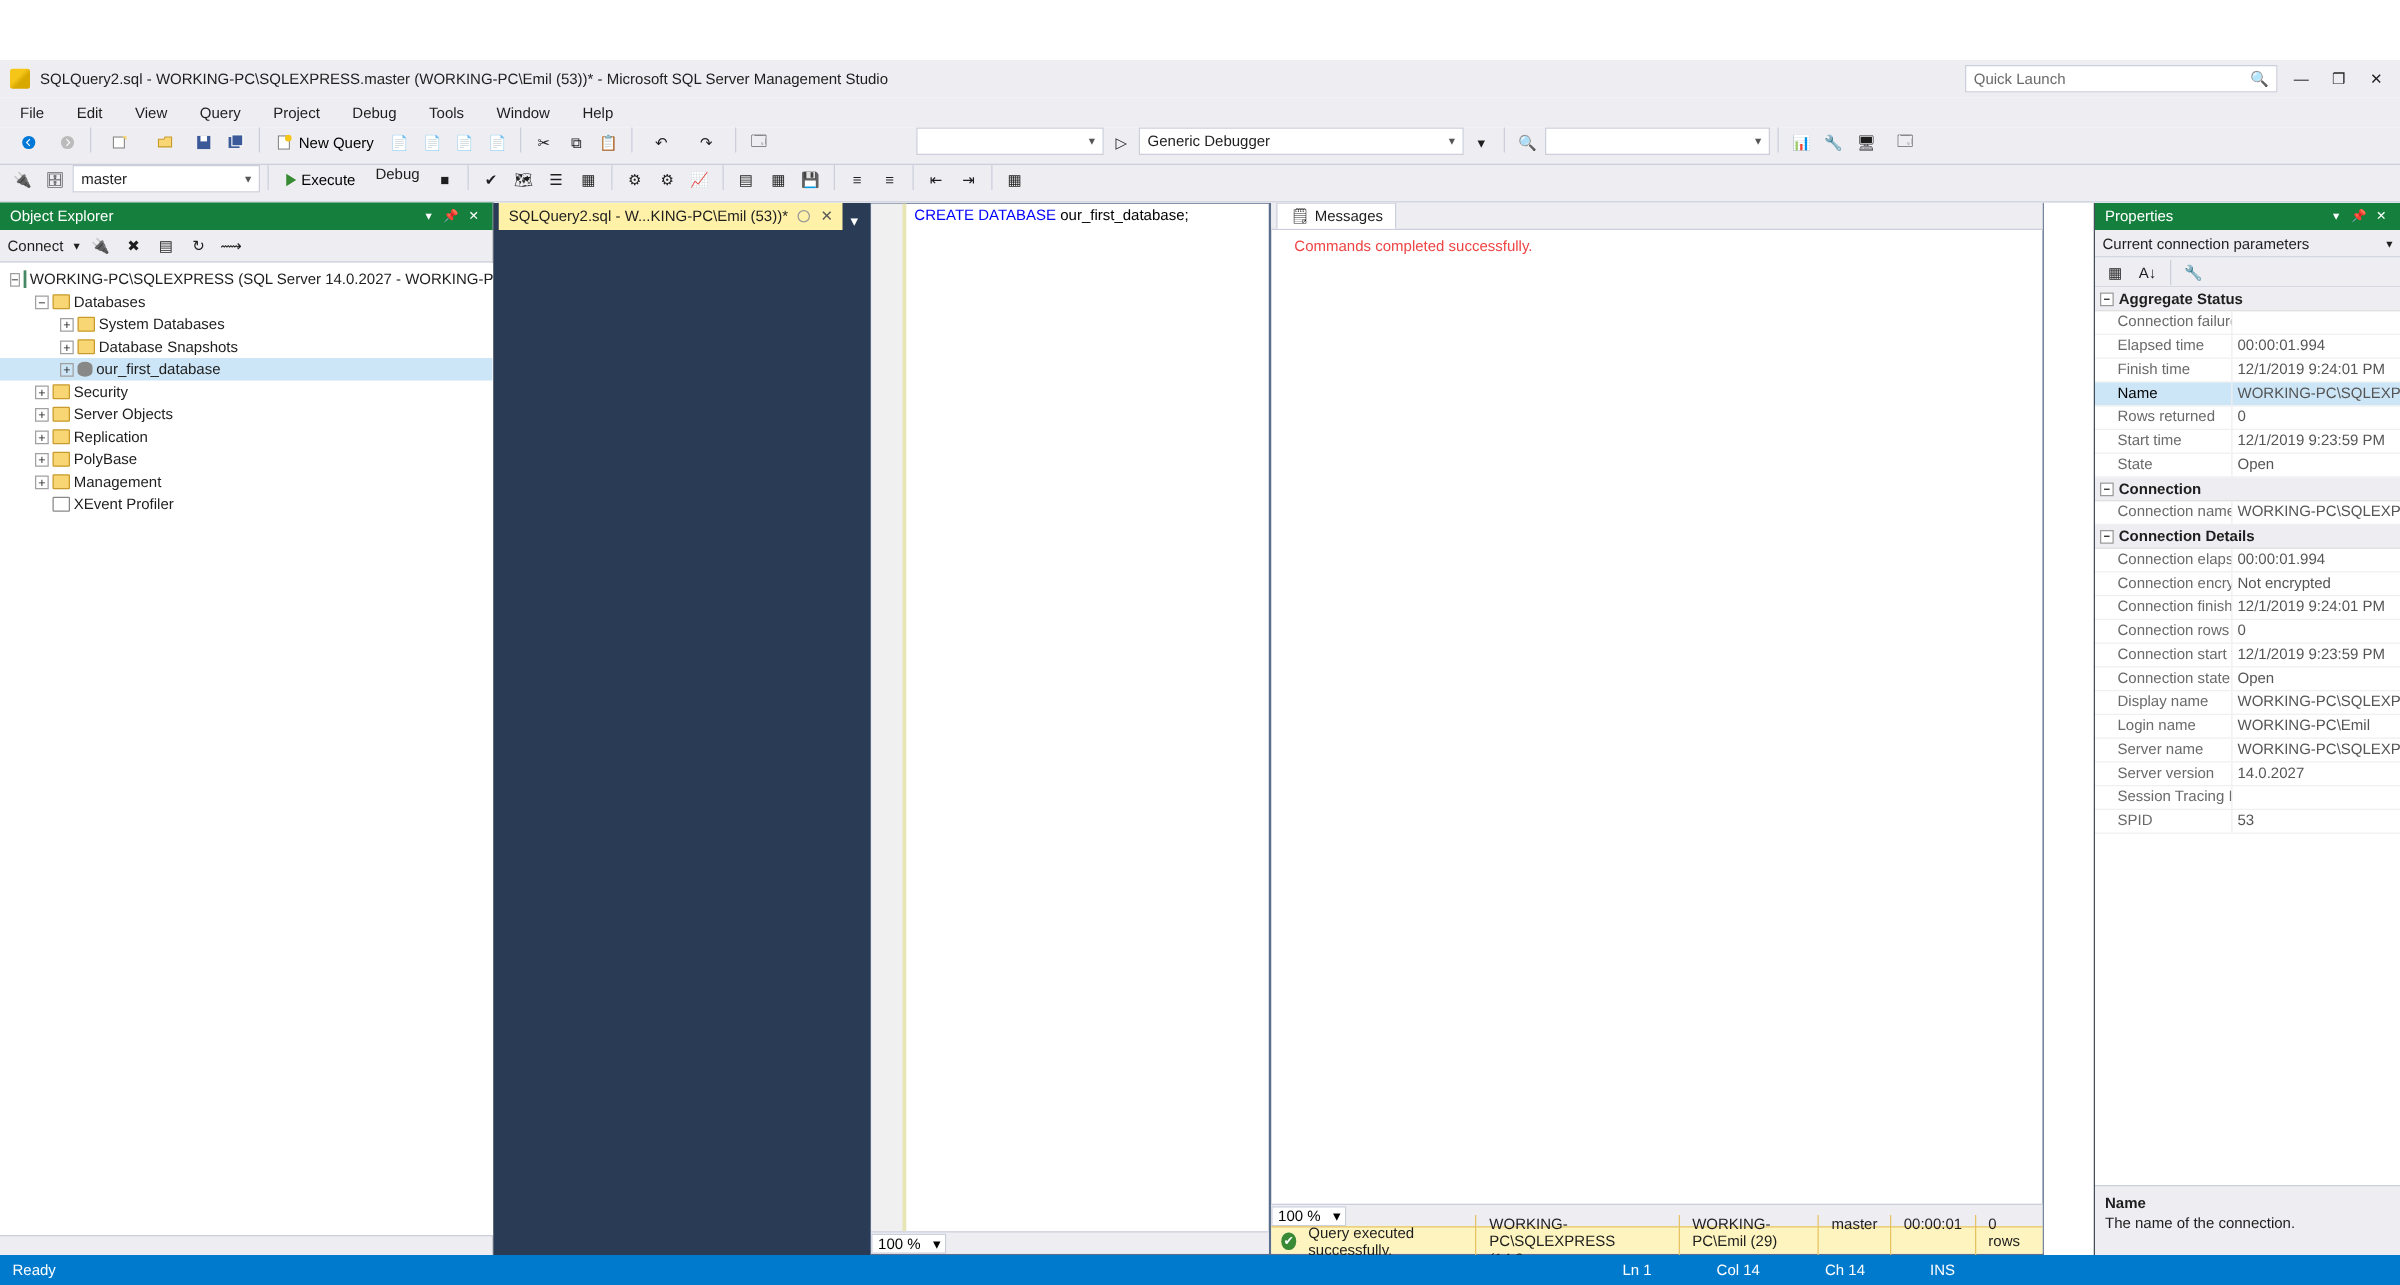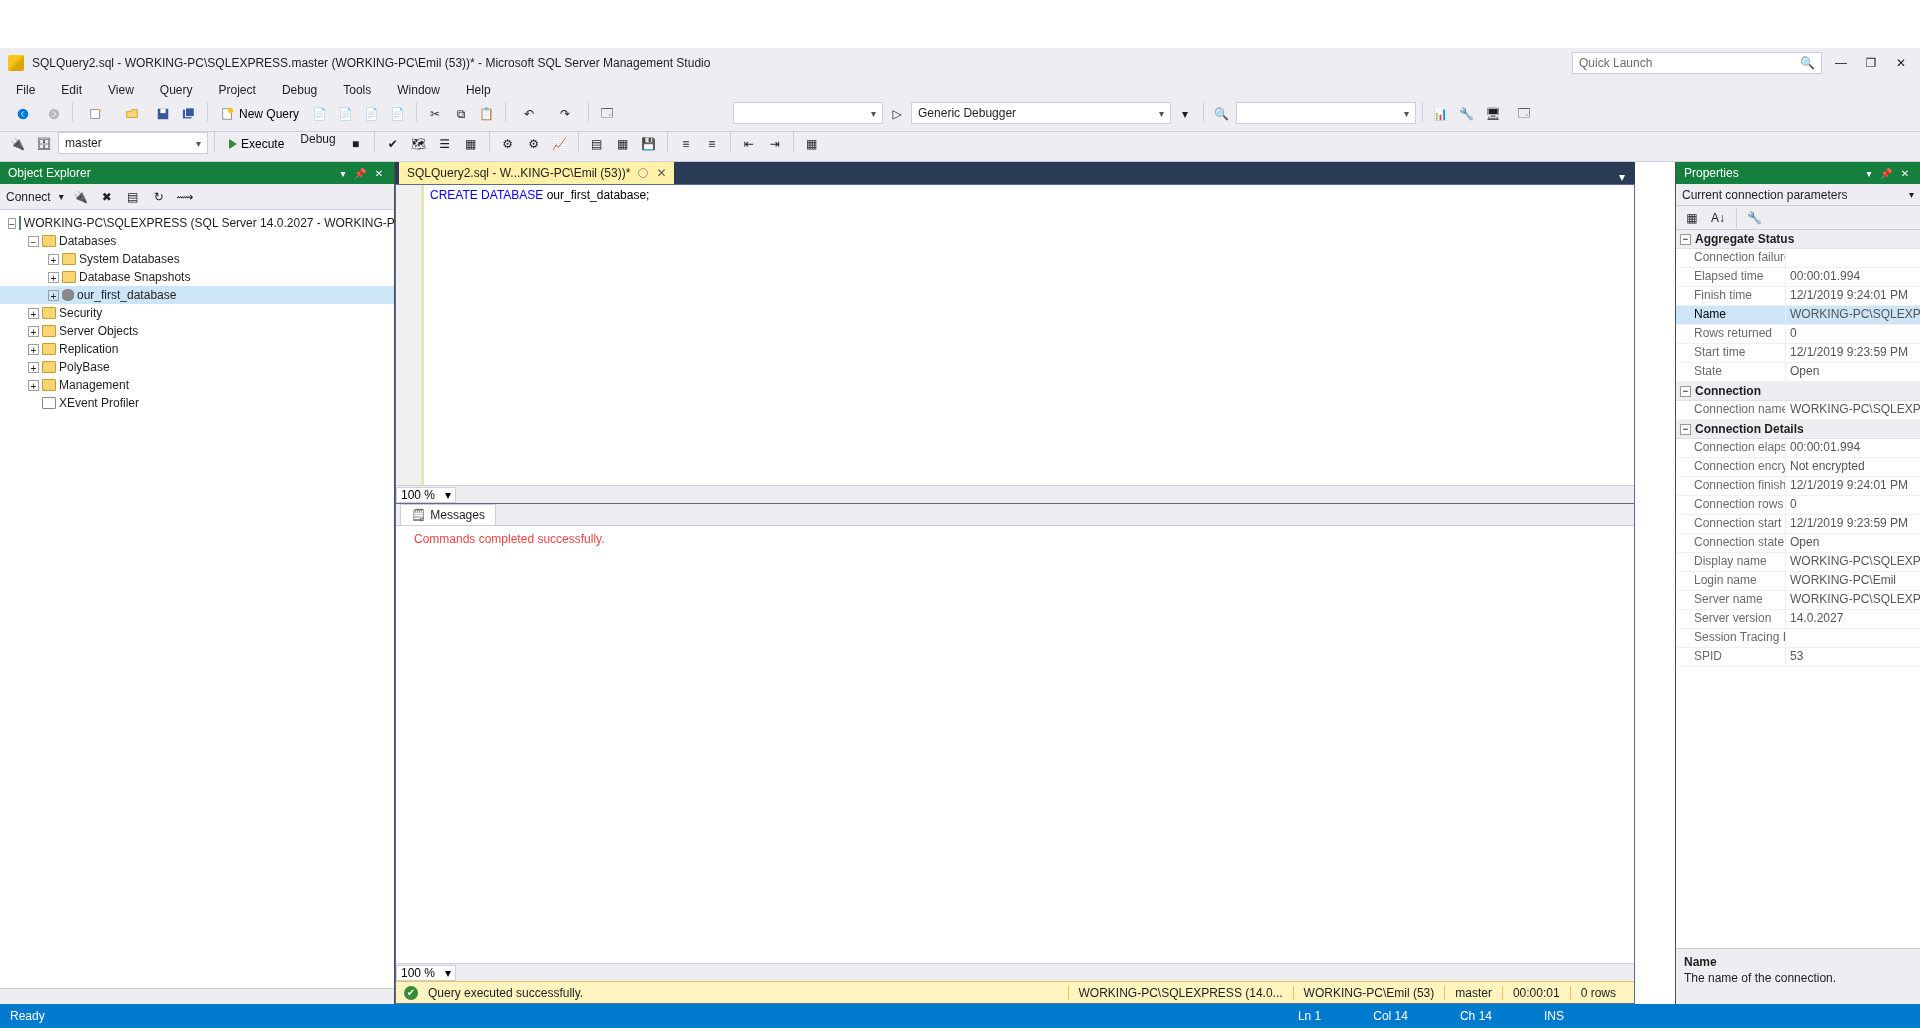--- a/index.html
+++ b/index.html
@@ -47,21 +47,21 @@
 .tree-row { display:flex; align-items:center; height:18px; padding-left:8px; gap:3px; white-space:nowrap; color:#1e1e1e;}
 .tree-row.selected { background:#cde6f7; }
 .twisty { width:11px; height:11px; display:inline-block; text-align:center; font-size:10px; color:#1e1e1e; border:1px solid #a0a0a0;}
 .twisty.empty{ visibility:hidden;}
 .folder-icon { width:14px; height:12px; background:#f8d673; border:1px solid #c89b2a; border-radius:1px; display:inline-block;}
 .db-icon { width:12px; height:12px; background:#888; border-radius:6px/4px; display:inline-block;}
 .srv-icon { width:12px; height:14px; background:#7a8; border:1px solid #486; display:inline-block;}
 .panel-left .hscroll{ height:16px; background:#eeeef2; border-top:1px solid #cccedb;}
 
 
-.panel-center { flex:1; display:flex; flex-direction:column; min-width:0; background:#2a3b55;}
+.panel-center { flex:1; display:flex; min-width:0; background:#2a3b55;}
 .tabstrip { height:22px; background:#2a3b55; display:flex; align-items:flex-end; padding:0 4px; }
 .doctab { height:22px; background:#fff2a8; display:flex; align-items:center; padding:0 8px; gap:8px; color:#1e1e1e;}
 .doctab .pin { width:10px; height:10px; border:1px solid #999; border-radius:50%;}
 .doctab .close { font-size:12px; color:#595959;}
 .tabstrip .tabmenu{ margin-left:auto; color:#fff; padding:0 6px;}
 .editor-wrap{ flex:0 0 320px; background:#fff; display:flex; flex-direction:column; border:1px solid #5b6e8c;}
 .editor-body { flex:1; display:flex; }
 .gutter{ width:28px; background:#f0f0f0; border-right:3px solid #e8e5b5;}
 .code { flex:1; padding:2px 6px; font-family:Consolas,monospace; font-size:13px; white-space:pre; color:#000;border-radius:11px;}
 .kw{ color:#0000ff;}
@@ -358,21 +358,21 @@
         <div class="zoom">
             <span>100 %</span>
             <span class="chev" style="margin-left:auto">▾</span>
           </div>
       </div>
       <div class="query-status">
         <span class="ok">✔</span>
         <span>Query executed successfully.</span>
         <div class="stat-right">
           <span class="cell">WORKING-PC\SQLEXPRESS (14.0...</span>
-          <span class="cell">WORKING-PC\Emil (53)</span>
+          <span class="cell">WORKING-PC\Emil (29)</span>
           <span class="cell">master</span>
           <span class="cell">00:00:01</span>
           <span class="cell">0 rows</span>
         </div>
       </div>
     </div>
   </div>
 
   <div class="panel-right">
     <div class="panel-header">

